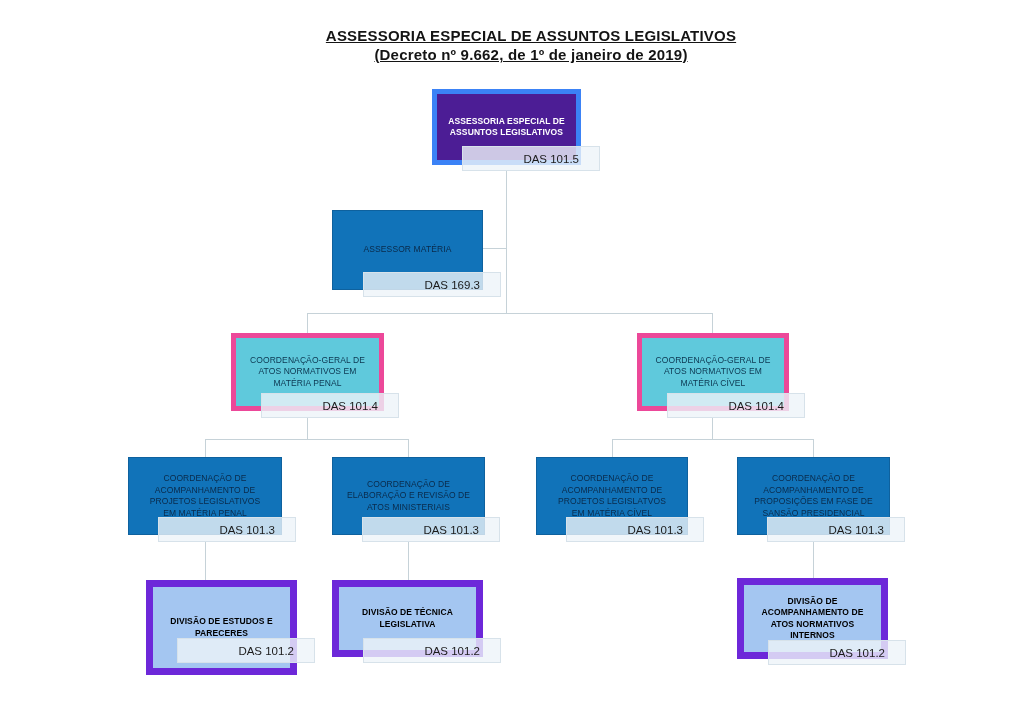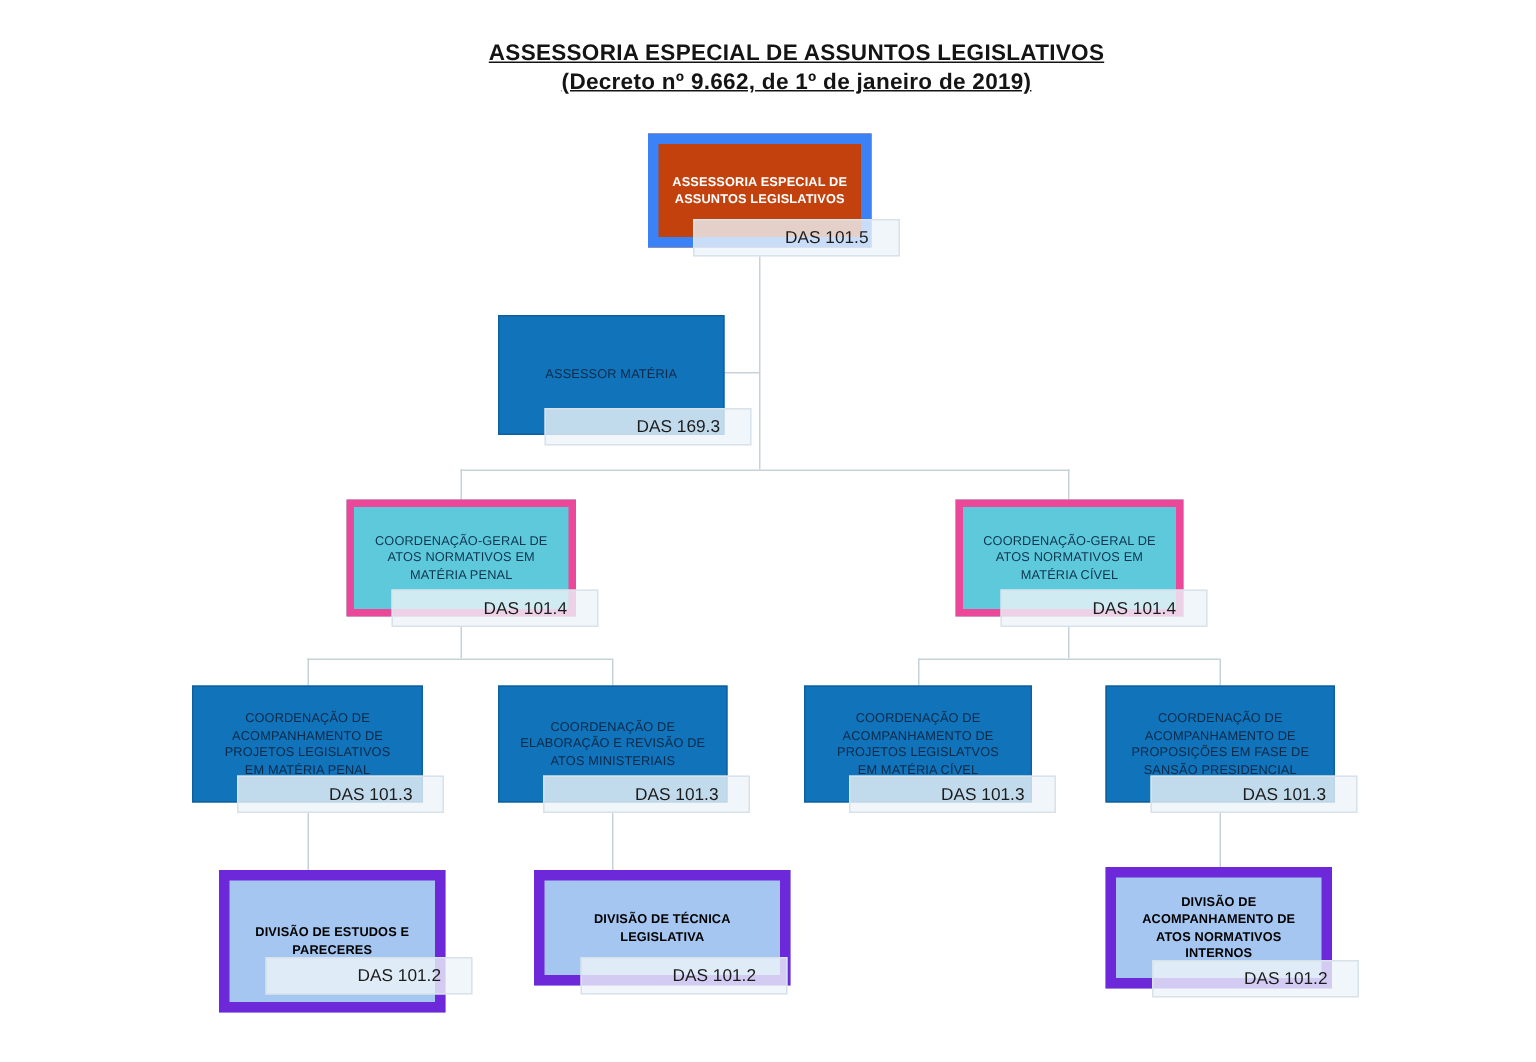--- a/index.html
+++ b/index.html
@@ -18,21 +18,21 @@
   .line.h{height:1px;}
   .line.v{width:1px;}
   
   .node{position:absolute;z-index:1;}
   .box{
     position:absolute;left:0;top:0;right:0;bottom:0;
     display:flex;align-items:center;justify-content:center;
     text-align:center;box-sizing:border-box;padding:2px 4px;
   }
   .lbl{white-space:pre-line;font-size:8.5px;line-height:11.5px;letter-spacing:.1px;}
-  .box-root {background:#c2410c;border:7px solid #3b82f6;color:#ffffff;font-weight:bold;}
+  .box-root {background:#4c1d95;border:5px solid #3b82f6;color:#ffffff;font-weight:bold;}
   .box-blue {background:#1173B9;border:1px solid #0E619E;color:#0A2A4A;}
   .box-cyan {background:#5FC9DC;border:5px solid #ec4899;color:#0C3650;}
   .box-light{background:#A4C6F1;border:7px solid #6d28d9;color:#000000;font-weight:bold;}
   .tag{
     position:absolute;left:30px;top:60px;width:138px;height:25px;
     background:rgba(238,244,249,.8);border:1px solid #D7E2EA;
     display:flex;align-items:center;justify-content:flex-end;
     padding-right:20px;box-sizing:border-box;z-index:2;
   }
   .das{font-size:11.5px;color:#1B1B1B;white-space:nowrap;}
@@ -41,21 +41,21 @@
   #n-root .tag{top:57px;}
   #n-assessor{left:332px;top:210px;width:151px;height:80px;}
   #n-assessor .tag{left:31px;top:62px;}
   #n-cgp     {left:231px;top:333px;width:153px;height:78px;}
   #n-cgc     {left:637px;top:333px;width:152px;height:78px;}
   #n-c31     {left:128px;top:457px;width:154px;height:78px;}
   #n-c32     {left:332px;top:457px;width:153px;height:78px;}
   #n-c33     {left:536px;top:457px;width:152px;height:78px;}
   #n-c34     {left:737px;top:457px;width:153px;height:78px;}
   #n-d1      {left:146px;top:580px;width:151px;height:95px;}
-  #n-d2      {left:332px;top:580px;width:171px;height:77px;margin-left:24px;}
+  #n-d2      {left:332px;top:580px;width:151px;height:77px;}
   #n-d3      {left:737px;top:578px;width:151px;height:81px;}
   #n-d1 .tag,#n-d2 .tag{left:31px;top:58px;}
   #n-d3 .tag{left:31px;top:62px;}
 </style>
 </head>
 <body>
 
 <div class="canvas">
 
   <div class="title-wrap">

